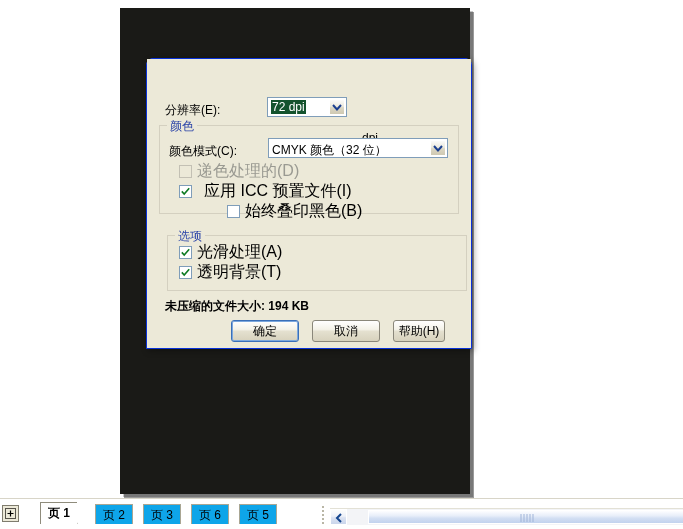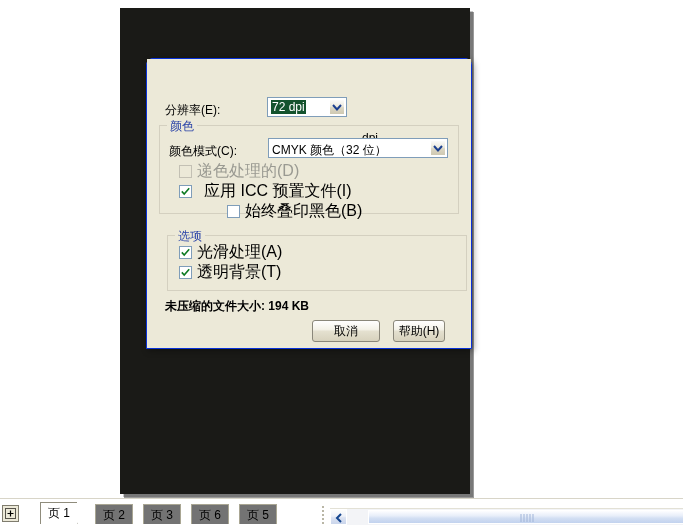--- a/index.html
+++ b/index.html
@@ -222,36 +222,36 @@
     border: 1px solid #7f7c6e;
     box-sizing: border-box;
     cursor: pointer;
   }
   #addpage-btn svg { position: absolute; left: 2px; top: 2px; }
 
   .ptab {
     position: absolute;
     top: 5px;
     height: 20px;
-    background: #737373;
+    background: #0ea5e9;
     border: 1px solid #a9a693;
     border-bottom: none;
     box-sizing: border-box;
     font-size: 12px;
     padding: 2px 7px 0 7px;
     white-space: nowrap;
     cursor: pointer;
     color: #000;
   }
   .ptab.active {
     background: #ffffff;
     top: 3px;
     height: 22px;
     border-color: #8f8c7c;
-    font-weight: normal;
+    font-weight: bold;
     z-index: 3;
   }
   .ptab .slant {
     position: absolute;
     right: -9px; top: -1px;
     width: 0; height: 0;
     border-style: solid;
     border-width: 21px 9px 0 0;
     border-color: #ece9d8 transparent transparent transparent;
     z-index: -1;
@@ -397,20 +397,21 @@
       <span class="cbbox">
         <svg width="9" height="9" viewBox="0 0 9 9">
           <path d="M0.8 4.4 L3.2 7 L8.2 1.2" fill="none" stroke="#0d7a22" stroke-width="1.6"></path>
         </svg>
       </span>
       <span class="cbtext">透明背景(T)</span>
     </div>
 
     <div class="lbl" style="left:18px; top:239px;font-weight:bold;">未压缩的文件大小: 194 KB</div>
 
+    <div class="btn default" style="left:84px; top:261px; width:68px;">确定</div>
     <div class="btn" style="left:165px; top:261px; width:68px;">取消</div>
     <div class="btn" style="left:246px; top:261px; width:52px;">帮助(H)</div>
 
   </div>
 </div>
 
 <div id="tabbar">
 
   <div id="addpage-btn">
     <svg width="11" height="11" viewBox="0 0 11 11">

